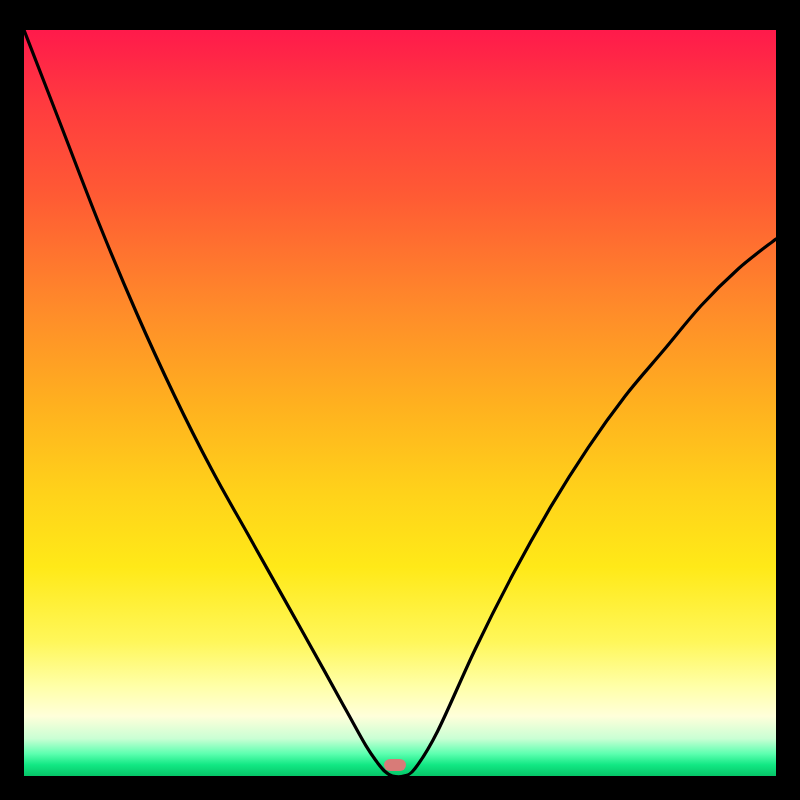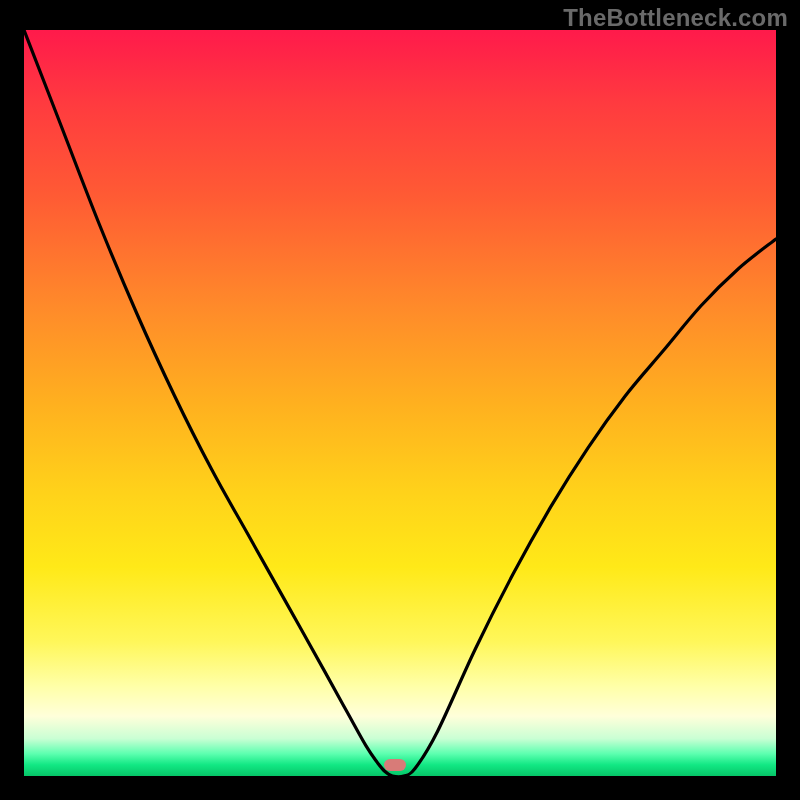--- a/index.html
+++ b/index.html
@@ -70,21 +70,20 @@
     border-radius: 6px;
     background: #d87b78;
     transform: translate(-50%, -50%);
     z-index: 3;
   }
 </style>
 </head>
 <body>
 
 <div class="frame">
-  <div class="watermark">TheBottleneck.com</div>
 
   <div class="plot">
     <div class="gradient"></div>
 
     <svg class="curve" viewBox="0 0 752 746" preserveAspectRatio="none">
       <path id="curve-path" fill="none" stroke="#000" stroke-width="3.2" stroke-linecap="round" stroke-linejoin="round" d="M 0.0 0.0 C 6.3 16.2, 25.1 64.7, 37.6 97.0 C 50.1 129.3, 62.7 162.9, 75.2 194.0 C 87.7 225.0, 100.3 254.9, 112.8 283.5 C 125.3 312.1, 137.9 339.4, 150.4 365.5 C 162.9 391.7, 175.5 416.5, 188.0 440.1 C 200.5 463.8, 213.1 484.9, 225.6 507.3 C 238.1 529.7, 250.7 552.0, 263.2 574.4 C 275.7 596.8, 290.8 623.5, 300.8 641.6 C 310.8 659.6, 316.5 670.2, 323.4 682.6 C 330.3 695.0, 337.1 707.8, 342.2 716.2 C 347.2 724.5, 350.3 728.3, 353.4 732.6 C 356.6 736.8, 358.5 739.3, 361.0 741.5 C 363.5 743.8, 365.3 745.3, 368.5 746.0 C 371.6 746.7, 376.0 747.2, 379.8 746.0 C 383.5 744.8, 385.4 746.0, 391.0 738.5 C 396.7 731.1, 403.6 721.1, 413.6 701.2 C 423.6 681.3, 438.7 645.3, 451.2 619.2 C 463.7 593.1, 476.3 568.2, 488.8 544.6 C 501.3 521.0, 513.9 498.6, 526.4 477.4 C 538.9 456.3, 551.5 436.4, 564.0 417.8 C 576.5 399.1, 589.1 381.7, 601.6 365.5 C 614.1 349.4, 626.7 335.7, 639.2 320.8 C 651.7 305.9, 664.3 289.7, 676.8 276.0 C 689.3 262.3, 701.9 249.9, 714.4 238.7 C 726.9 227.5, 745.7 213.9, 752.0 208.9"></path>
     </svg>
 
     <div class="marker" id="marker" style="left: 370.736px; top: 734.81px;"></div>
   </div>

